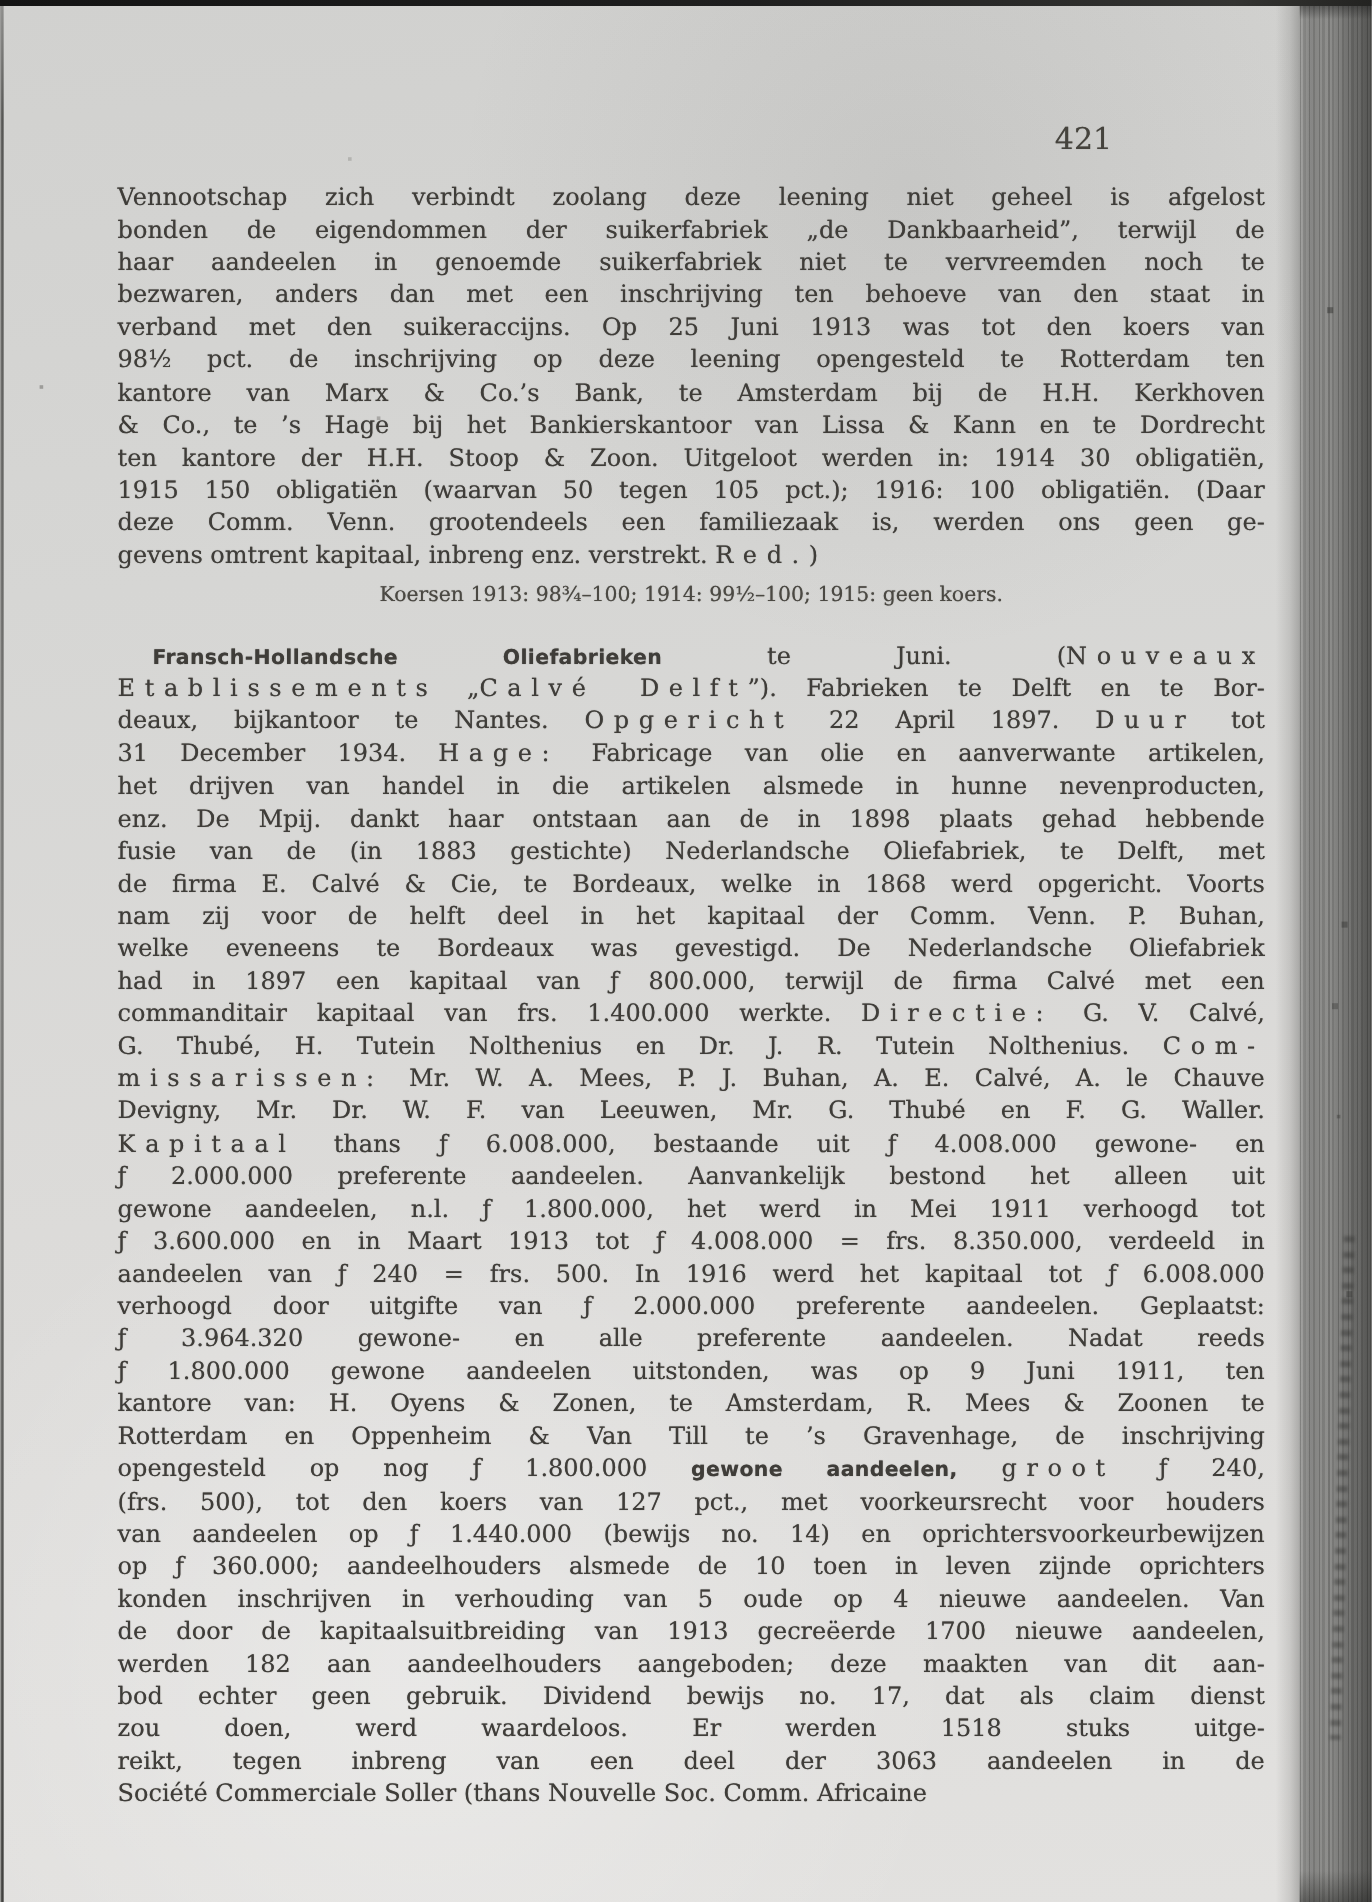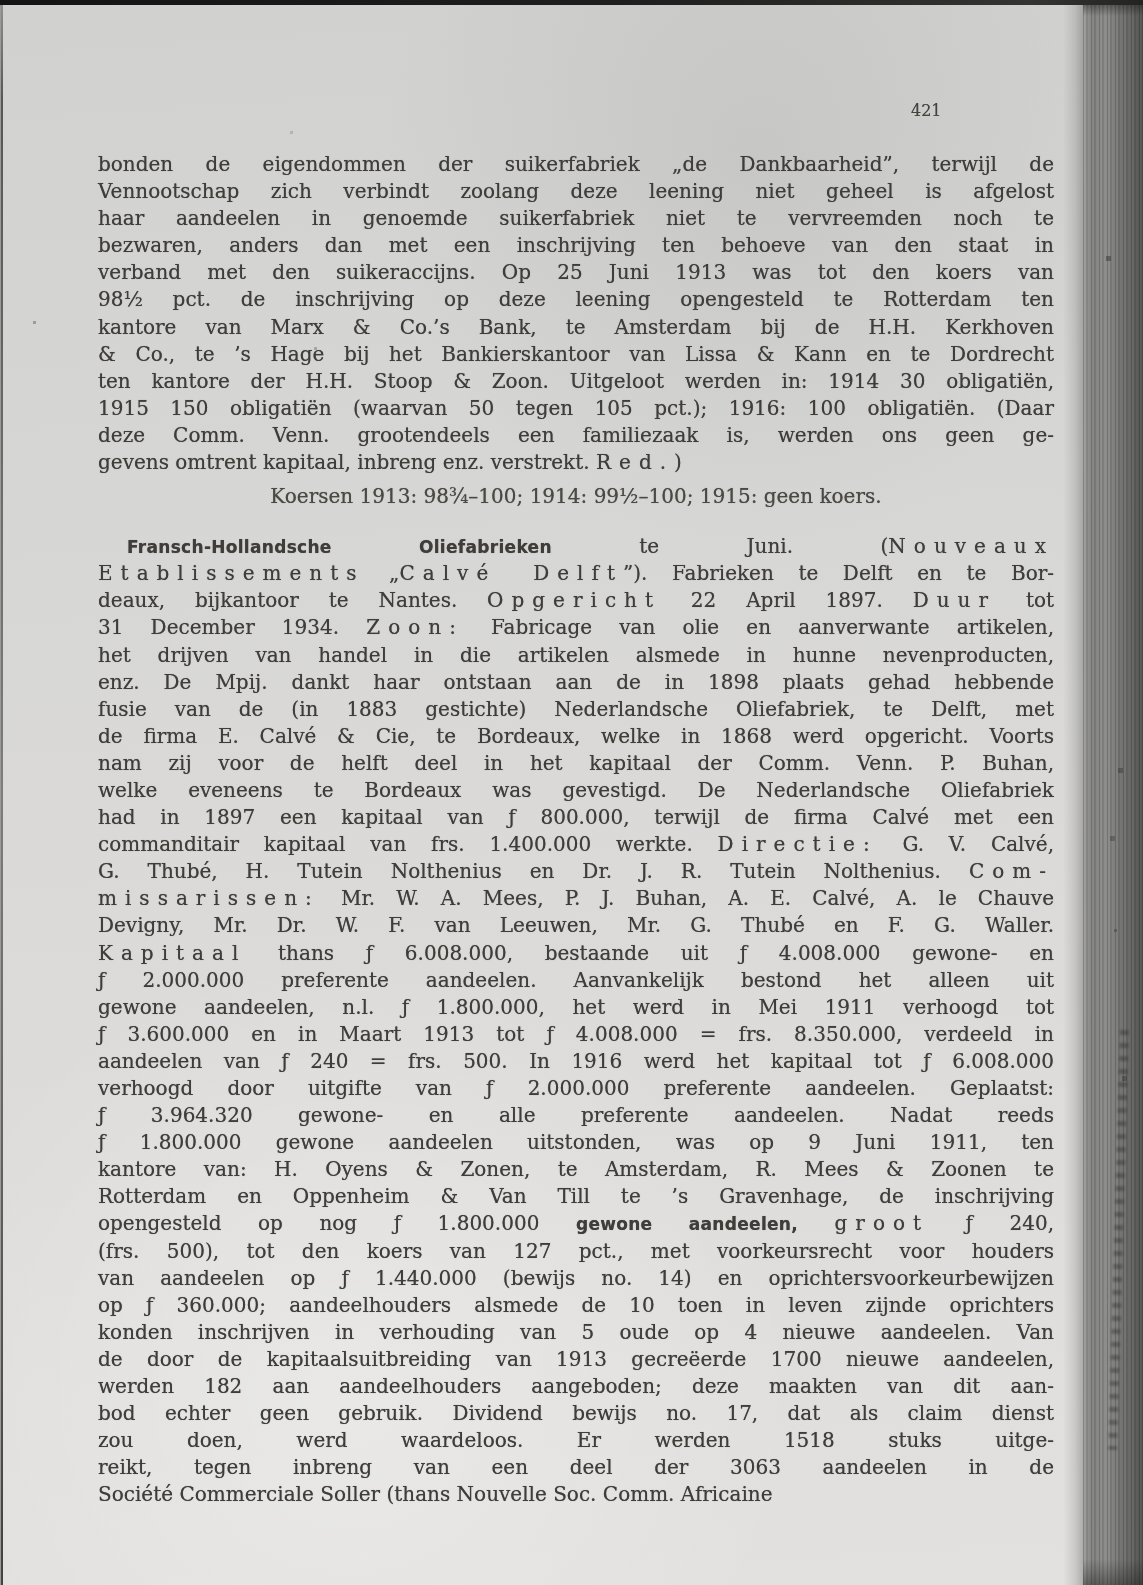--- a/index.html
+++ b/index.html
@@ -66,71 +66,71 @@
     box-shadow: 31px 322px 0 1px rgba(90,88,84,.45), 312px 348px 0 1px rgba(100,98,94,.40),
                 288px 132px 0 1px rgba(110,108,104,.30), 268px 1650px 0 1px rgba(110,108,104,.30);
   }
   
   .running-title{
     position:absolute;left:307px;top:99px;z-index:2;
     font-style:italic;font-size:22.5px;letter-spacing:1.2px;color:#47453f;
     text-shadow:0 0 .6px rgba(70,68,62,.65);white-space:nowrap;
   }
   .page-number{
-    position:absolute;left:908px;top:101px;z-index:2;
-    font-size:16px;color:#45433d;text-shadow:0 0 .6px rgba(70,68,62,.6);
+    position:absolute;left:876px;top:101px;z-index:2;
+    font-size:25px;color:#45433d;text-shadow:0 0 .6px rgba(70,68,62,.6);
   }
   
   .body-col{
     position:absolute;left:95px;top:151px;width:956px;z-index:2;
     color:var(--ink);font-size:20px;
     text-shadow:0 0 .7px rgba(62,60,56,.72);
   }
   .para{margin:0;}
   .line{
     height:27.1px;line-height:27.1px;overflow:visible;
     text-align:justify;text-align-last:justify;
   }
   .line.last{text-align-last:left;}
-  .para.note{margin-top:9px;color:#4b4943;font-size:20px;}
+  .para.note{margin-top:9px;color:#4b4943;font-size:17px;}
   .para.note .line{height:23px;line-height:23px;text-align:center;text-align-last:center;}
   .para.section{margin-top:25px;}
   .para.indent .line.first{text-indent:29px;}
   .seg-b{font-family:"DejaVu Sans", sans-serif;font-weight:700;font-size:17px;letter-spacing:.3px;}
   .seg-s{letter-spacing:.40em;word-spacing:.22em;}
 </style>
 </head>
 <body>
 
 <div class="paper">
   <div class="speckles"></div>
   <div class="page-number">421</div>
   <div class="body-col">
       <div class="para body">
+        <div class="line"><span>Vennootschap zich verbindt zoolang deze leening niet geheel is afgelost</span></div>
         <div class="line first"><span>bonden de eigendommen der suikerfabriek „de Dankbaarheid”, terwijl de</span></div>
-        <div class="line"><span>Vennootschap zich verbindt zoolang deze leening niet geheel is afgelost</span></div>
         <div class="line"><span>haar aandeelen in genoemde suikerfabriek niet te vervreemden noch te</span></div>
         <div class="line"><span>bezwaren, anders dan met een inschrijving ten behoeve van den staat in</span></div>
         <div class="line"><span>verband met den suikeraccijns. Op 25 Juni 1913 was tot den koers van</span></div>
         <div class="line"><span>98½ pct. de inschrijving op deze leening opengesteld te Rotterdam ten</span></div>
         <div class="line"><span>kantore van Marx &amp; Co.’s Bank, te Amsterdam bij de H.H. Kerkhoven</span></div>
         <div class="line"><span>&amp; Co., te ’s Hage bij het Bankierskantoor van Lissa &amp; Kann en te Dordrecht</span></div>
         <div class="line"><span>ten kantore der H.H. Stoop &amp; Zoon. Uitgeloot werden in: 1914 30 obligatiën,</span></div>
         <div class="line"><span>1915 150 obligatiën (waarvan 50 tegen 105 pct.); 1916: 100 obligatiën. (Daar</span></div>
         <div class="line"><span>deze Comm. Venn. grootendeels een familiezaak is, werden ons geen ge-</span></div>
         <div class="line last"><span>gevens omtrent kapitaal, inbreng enz. verstrekt. </span><span class="seg-s">Red.</span><span>)</span></div>
       </div>
       <div class="para note">
         <div class="line first last"><span>Koersen 1913: 98¾–100; 1914: 99½–100; 1915: geen koers.</span></div>
       </div>
       <div class="para section indent">
         <div class="line first"><span class="seg-b">Fransch-Hollandsche Oliefabrieken</span><span> te Juni. (</span><span class="seg-s">Nouveaux</span></div>
         <div class="line"><span class="seg-s">Etablissements</span><span> „</span><span class="seg-s">Calvé Delft</span><span>”). Fabrieken te Delft en te Bor-</span></div>
         <div class="line"><span>deaux, bijkantoor te Nantes. </span><span class="seg-s">Opgericht</span><span> 22 April 1897. </span><span class="seg-s">Duur</span><span> tot</span></div>
-        <div class="line"><span>31 December 1934. </span><span class="seg-s">Zoon:</span><span> Fabricage van olie en aanverwante artikelen,</span></div>
+        <div class="line"><span>31 December 1934. </span><span class="seg-s">Hage:</span><span> Fabricage van olie en aanverwante artikelen,</span></div>
         <div class="line"><span>het drijven van handel in die artikelen alsmede in hunne nevenproducten,</span></div>
         <div class="line"><span>enz. De Mpij. dankt haar ontstaan aan de in 1898 plaats gehad hebbende</span></div>
         <div class="line"><span>fusie van de (in 1883 gestichte) Nederlandsche Oliefabriek, te Delft, met</span></div>
         <div class="line"><span>de firma E. Calvé &amp; Cie, te Bordeaux, welke in 1868 werd opgericht. Voorts</span></div>
         <div class="line"><span>nam zij voor de helft deel in het kapitaal der Comm. Venn. P. Buhan,</span></div>
         <div class="line"><span>welke eveneens te Bordeaux was gevestigd. De Nederlandsche Oliefabriek</span></div>
         <div class="line"><span>had in 1897 een kapitaal van ƒ 800.000, terwijl de firma Calvé met een</span></div>
         <div class="line"><span>commanditair kapitaal van frs. 1.400.000 werkte. </span><span class="seg-s">Directie:</span><span> G. V. Calvé,</span></div>
         <div class="line"><span>G. Thubé, H. Tutein Nolthenius en Dr. J. R. Tutein Nolthenius. </span><span class="seg-s">Com-</span></div>
         <div class="line"><span class="seg-s">missarissen:</span><span> Mr. W. A. Mees, P. J. Buhan, A. E. Calvé, A. le Chauve</span></div>

